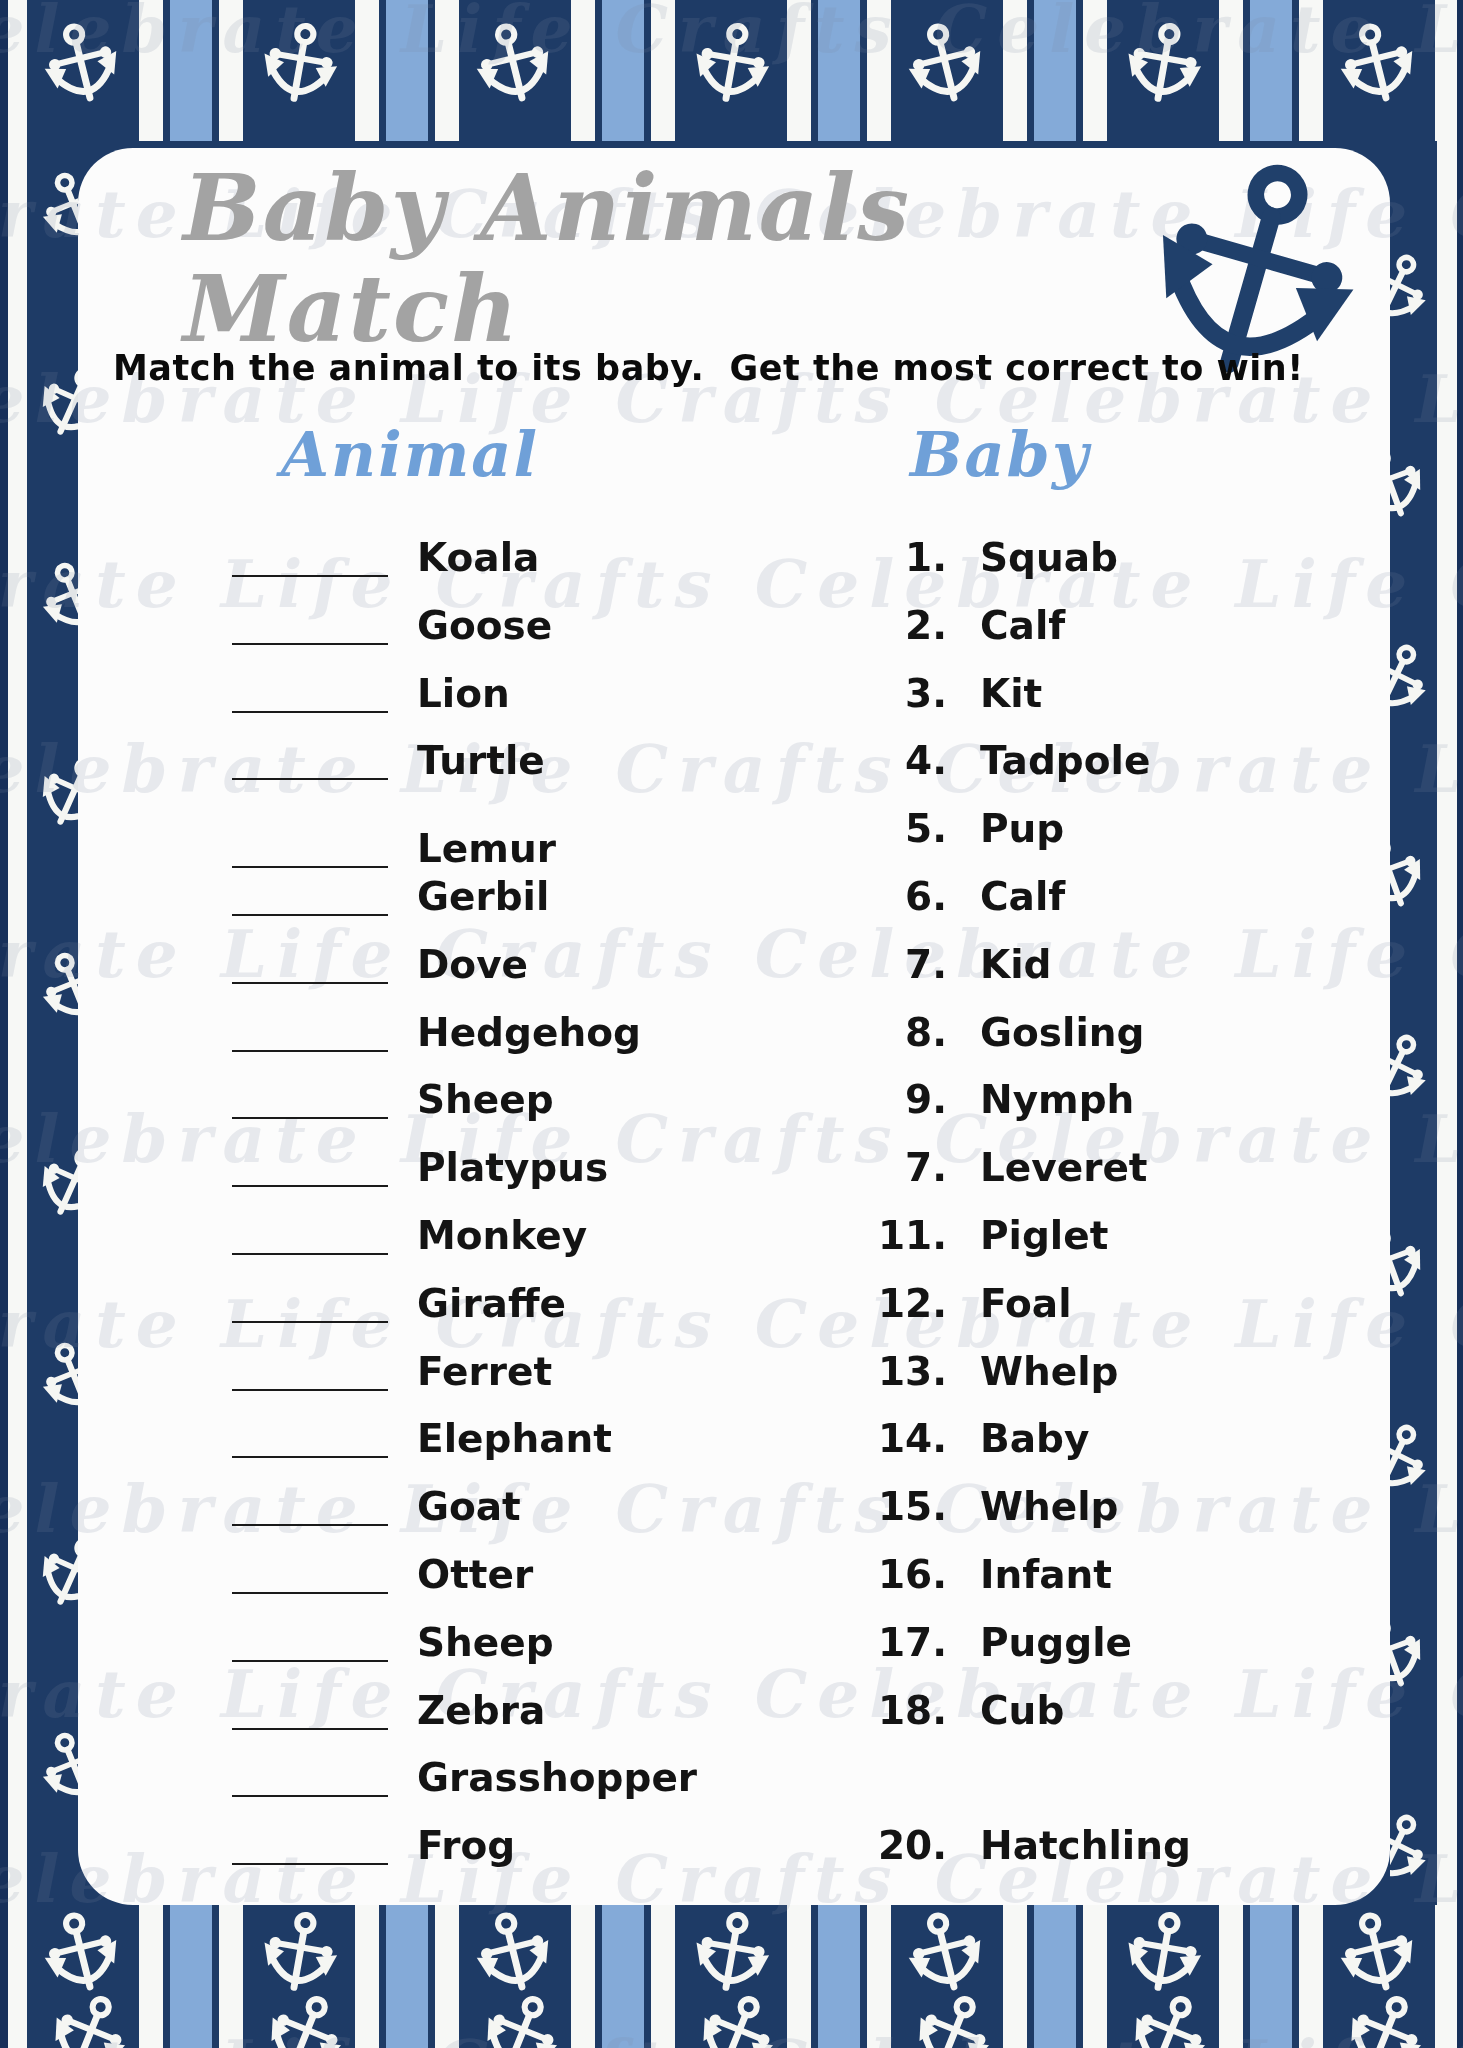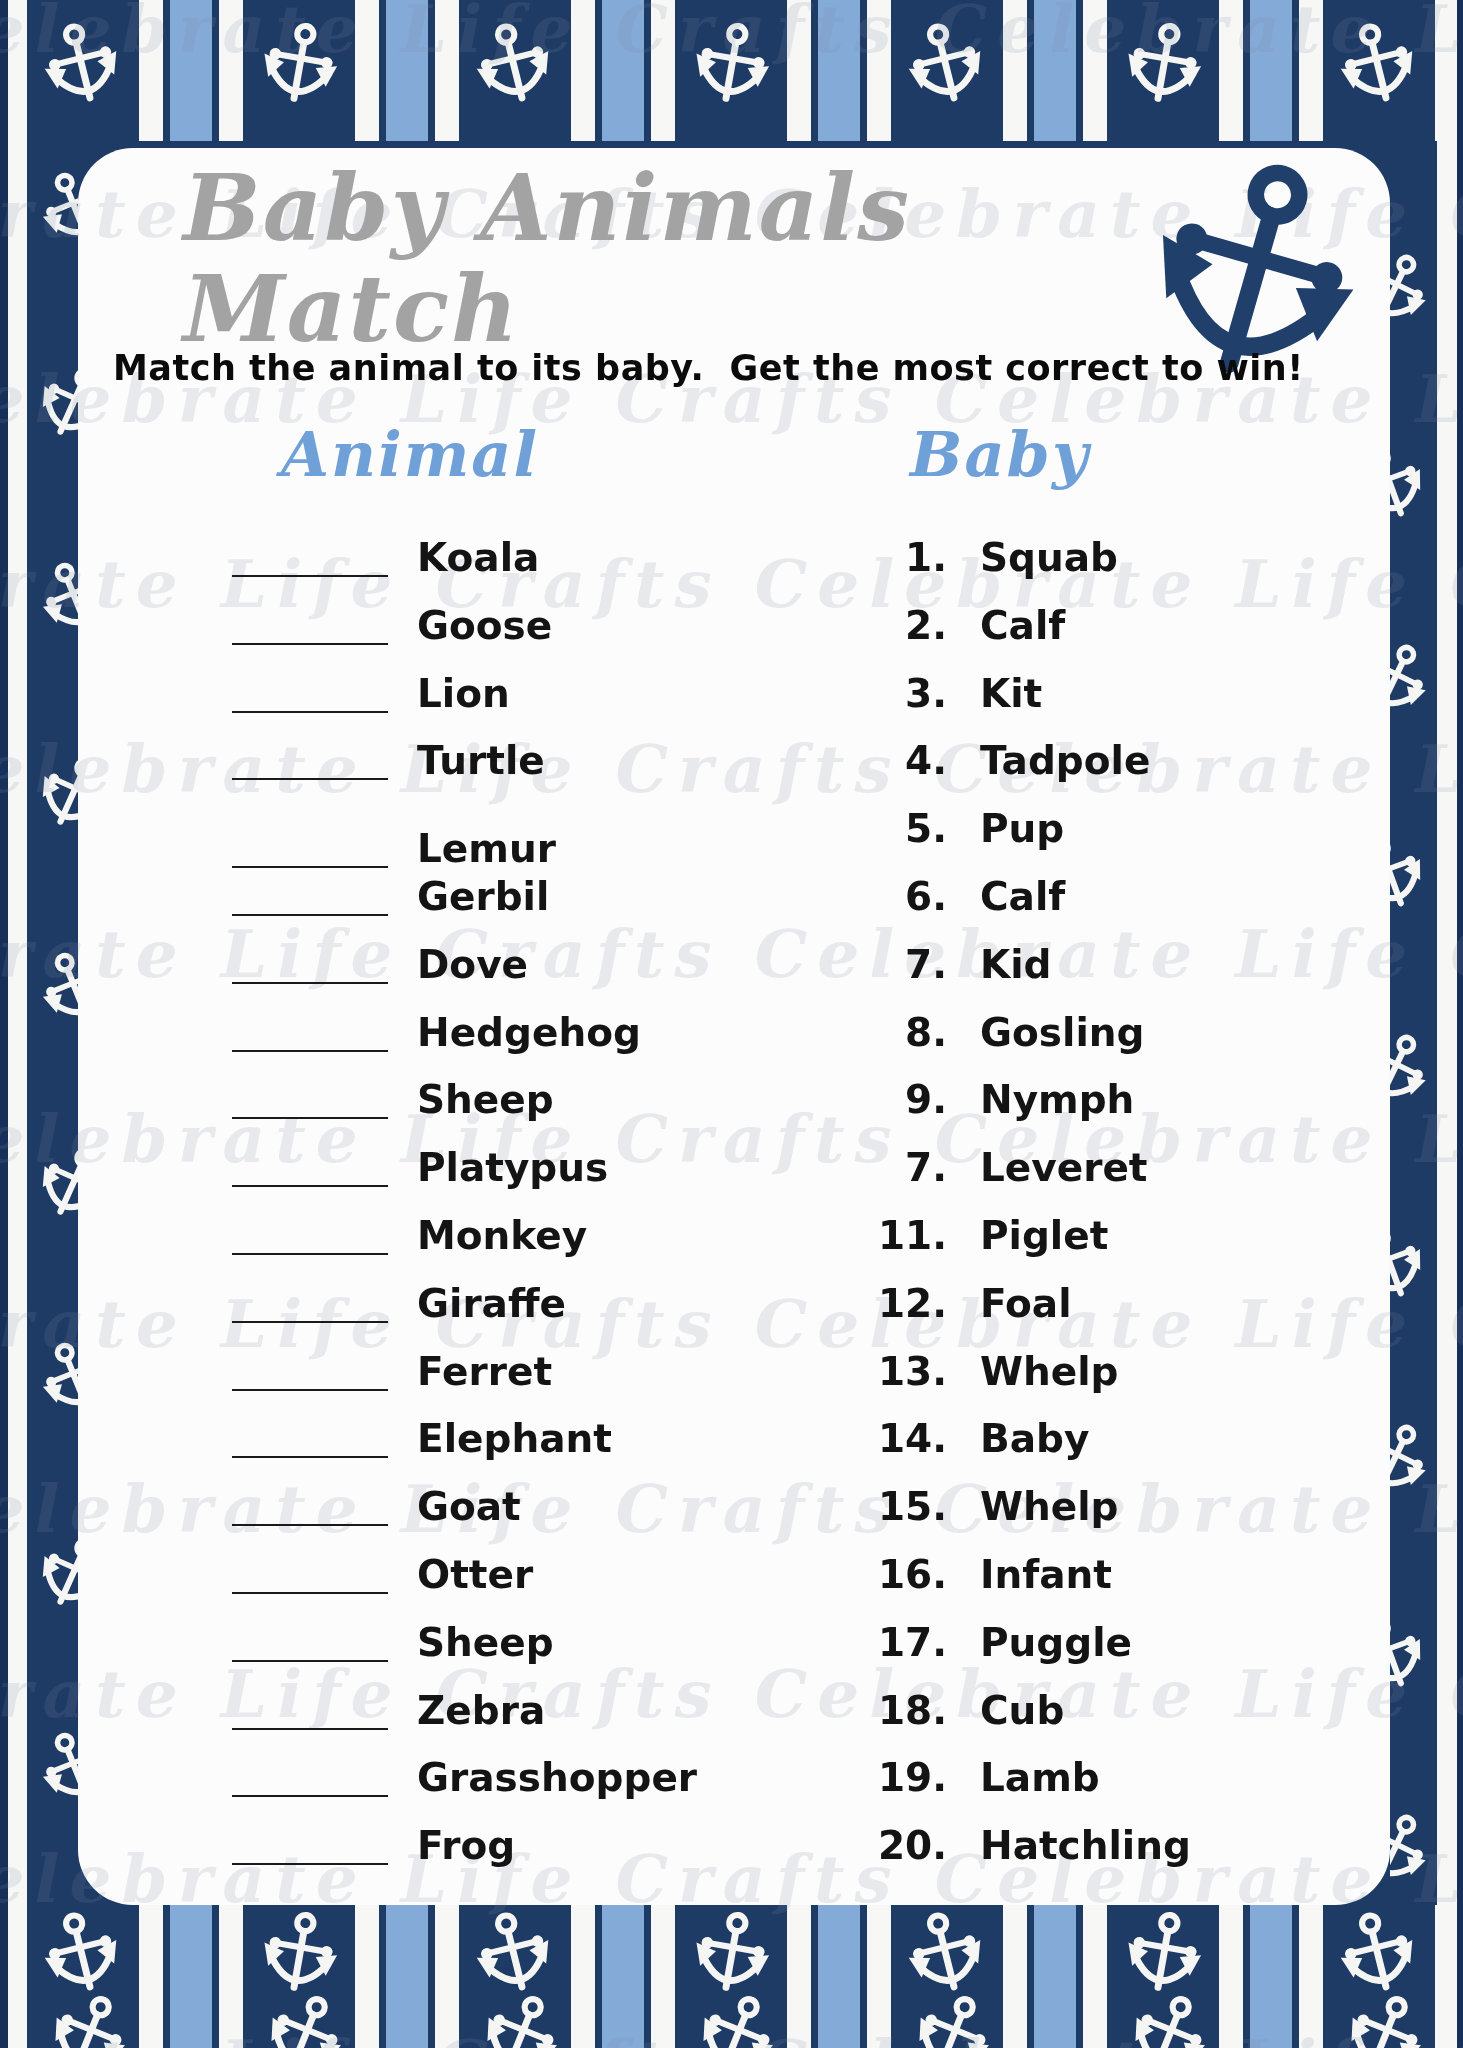--- a/index.html
+++ b/index.html
@@ -884,21 +884,17 @@
       <span class="baby-name">Infant</span>
     </div>
     <div class="match-row" style="top: 1084.8px;">
       <span class="baby-number">17.</span>
       <span class="baby-name">Puggle</span>
     </div>
     <div class="match-row" style="top: 1152.6px;">
       <span class="baby-number">18.</span>
       <span class="baby-name">Cub</span>
     </div>
-    <div class="match-row" style="top: 1220.4px;">
-      <span class="baby-number">19.</span>
-      <span class="baby-name">Lamb</span>
-    </div>
     <div class="match-row" style="top: 1288.2px;">
       <span class="baby-number">20.</span>
       <span class="baby-name">Hatchling</span>
     </div>
   </div>
 
 </body></html>

